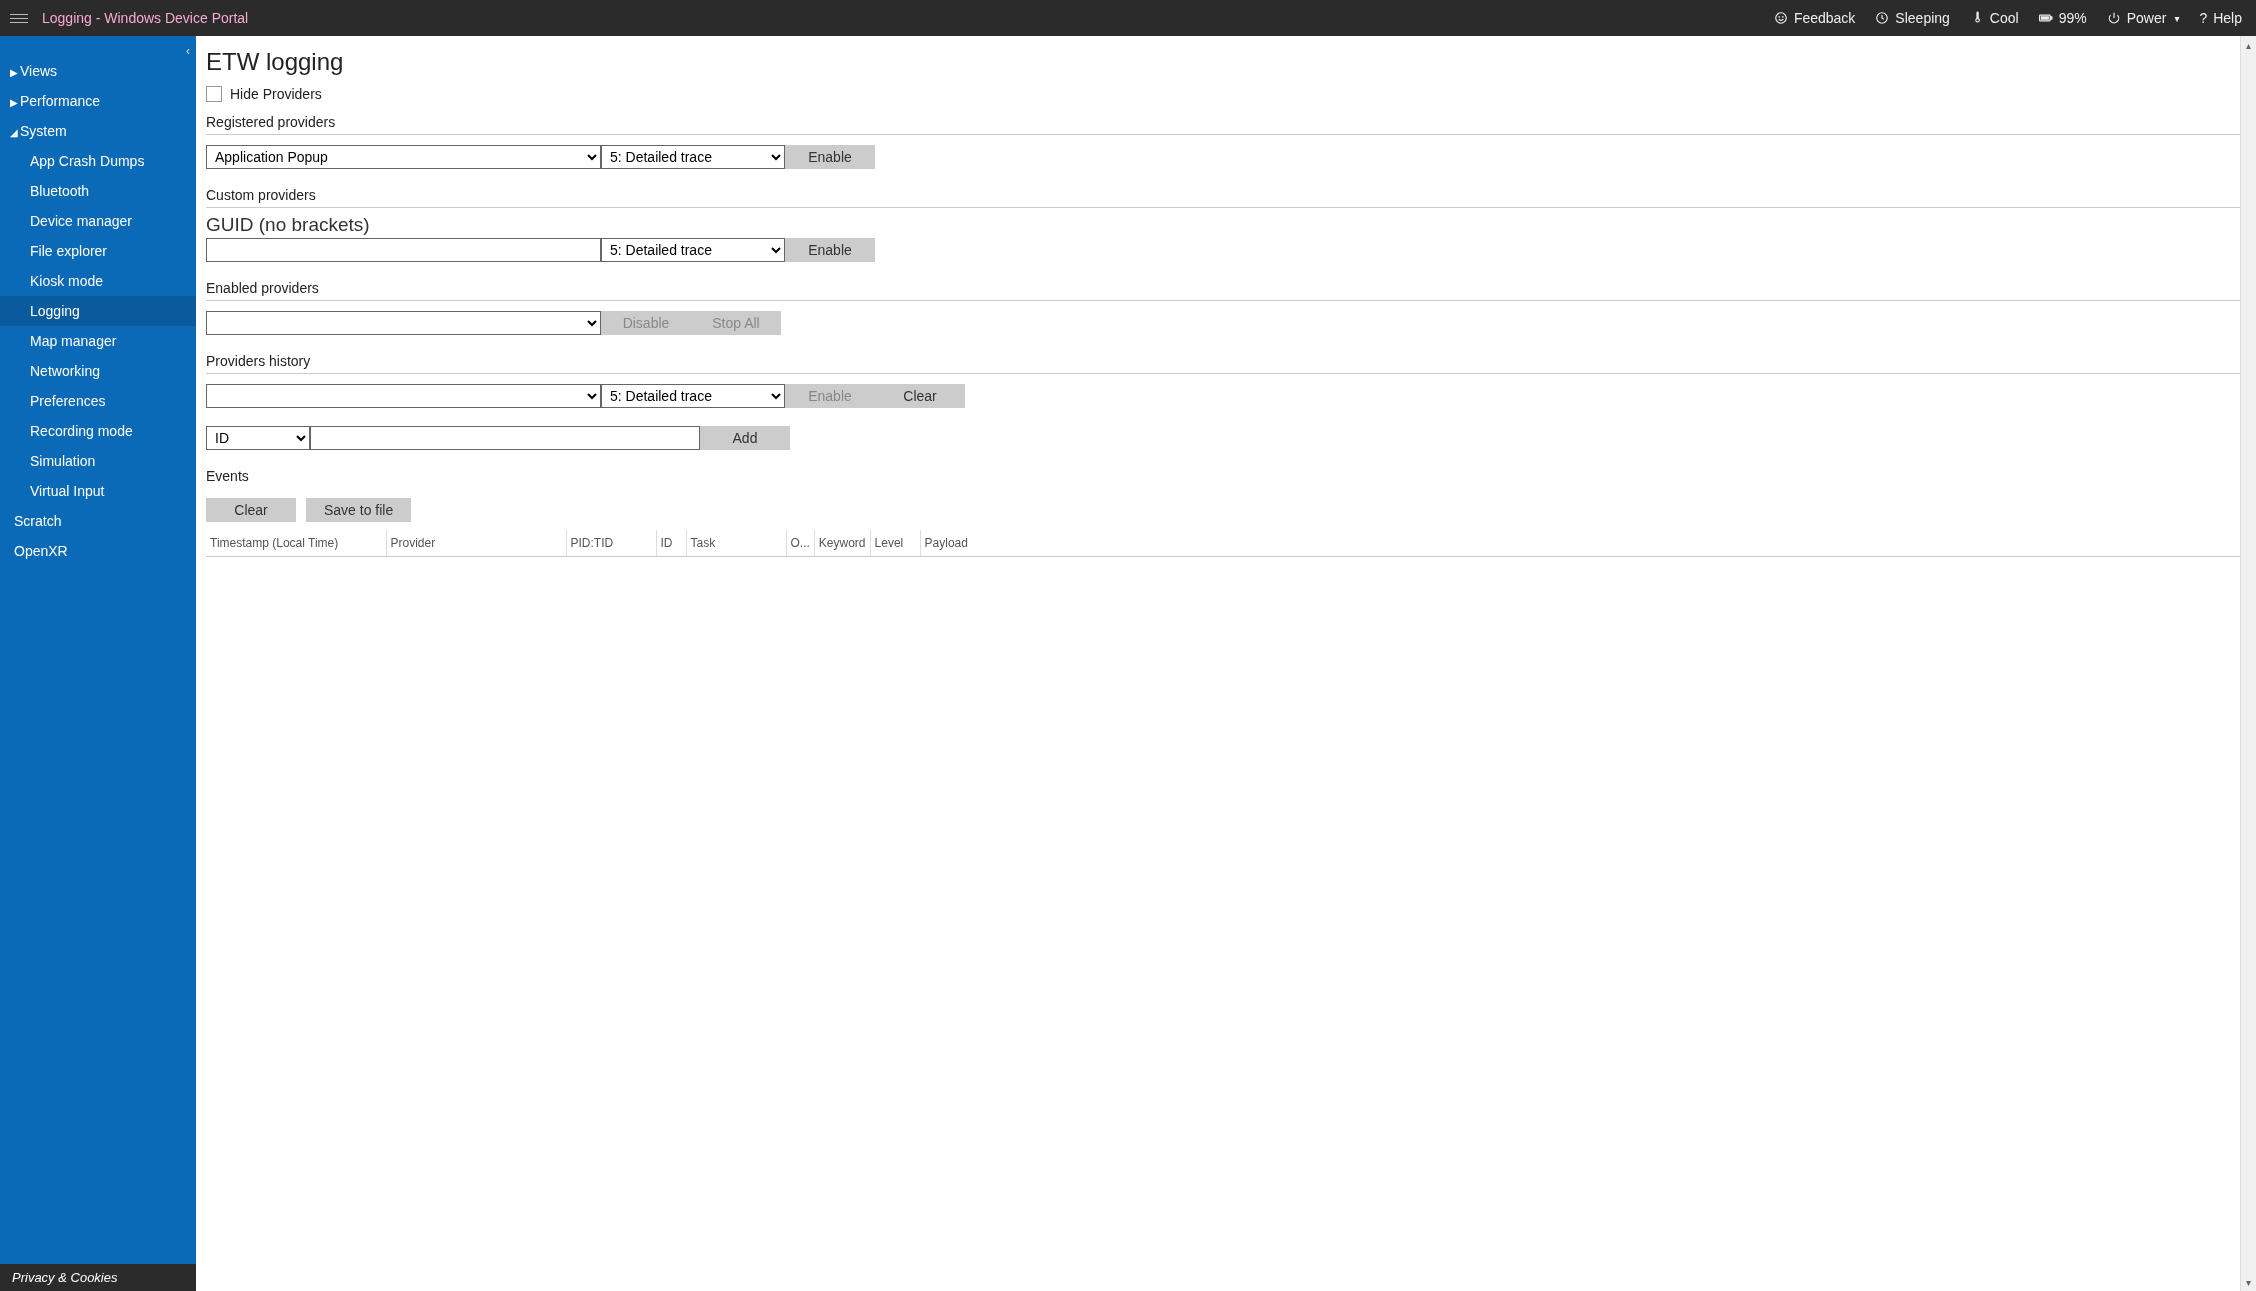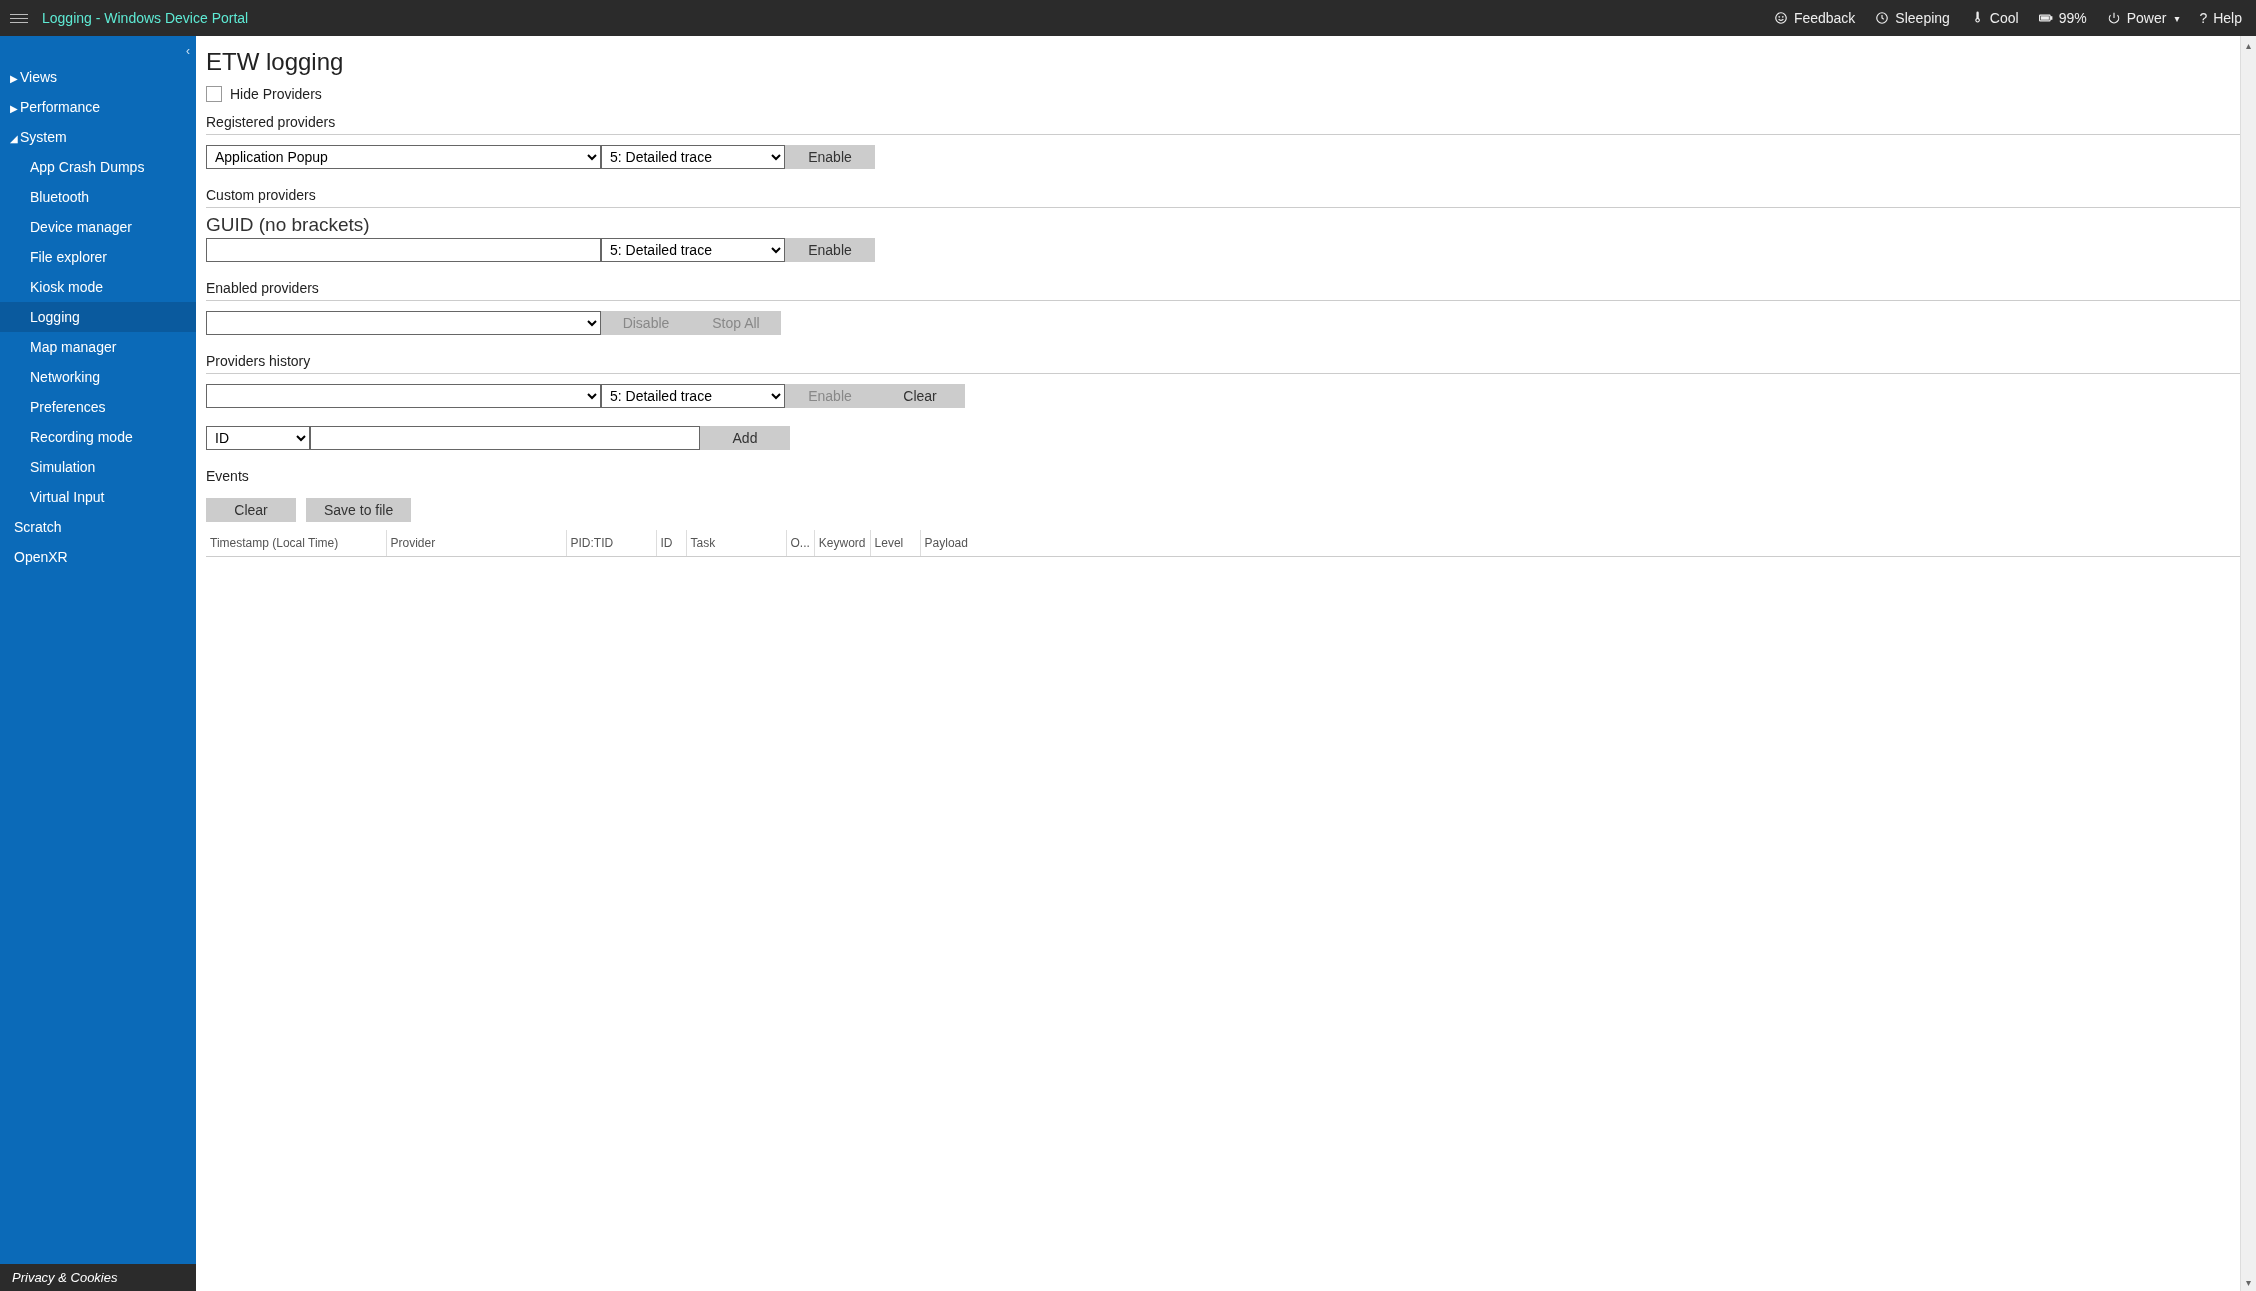--- a/index.html
+++ b/index.html
@@ -3,34 +3,34 @@
 <meta charset="utf-8">
 <style>
 * { box-sizing: border-box; margin: 0; padding: 0; }
 html, body { height: 100%; font-family: "Segoe UI", Arial, sans-serif; font-size: 14px; color: #222; }
 body { display: flex; flex-direction: column; overflow: hidden; }
 
 
 .topbar { background: #2b2b2b; color: #fff; height: 36px; display: flex; align-items: center; padding: 0 10px; font-size: 14px; }
 .topbar .hamburger { width: 18px; display:flex; flex-direction:column; gap:3px; margin-right: 14px; cursor:pointer;}
 .topbar .hamburger span { height:1px; background:#bbb; width:100%;}
-.topbar .title { flex: 0 0 auto; color:#5eead4; }
+.topbar .title { flex: 0 0 auto; color:#f9a8d4; }
 .topbar .spacer { flex: 1; }
 .topbar .status-group { display:flex; align-items:center; gap:20px; padding-right:4px;}
 .topbar .status-item { display:flex; align-items:center; gap:6px; color:#eee; cursor:pointer;}
 .topbar .status-item svg { width:14px; height:14px; }
 .topbar .chev-down { font-size:10px; margin-left:2px;}
 
 
 .main { flex:1; display:flex; overflow:hidden; }
 
 
 .sidebar { width: 196px; background:#0b6ab8; color:#fff; display:flex; flex-direction:column; position:relative; }
 .sidebar .collapse-handle { position:absolute; top:8px; right:6px; font-size:12px; color:#cde4f7; cursor:pointer;}
-.nav { padding-top: 26px; font-size:14px; }
+.nav { padding-top: 20px; font-size:14px; }
 .nav-group, .nav-item, .nav-sub { display:block; padding:7px 10px 7px 10px; cursor:pointer; white-space:nowrap;}
 .nav-group { font-weight:400; }
 .nav-group .caret { display:inline-block; width:10px; font-size:10px;}
 .nav-sub { padding-left: 30px; }
 .nav-sub.active { background:#0a5a9e; }
 .nav-item { padding-left:14px; }
 .sidebar-footer { margin-top:auto; background:#2b2b2b; padding:6px 12px; font-style:italic; font-size:13px;}
 
 
 .content-wrap { flex:1; position:relative; overflow:hidden;}

